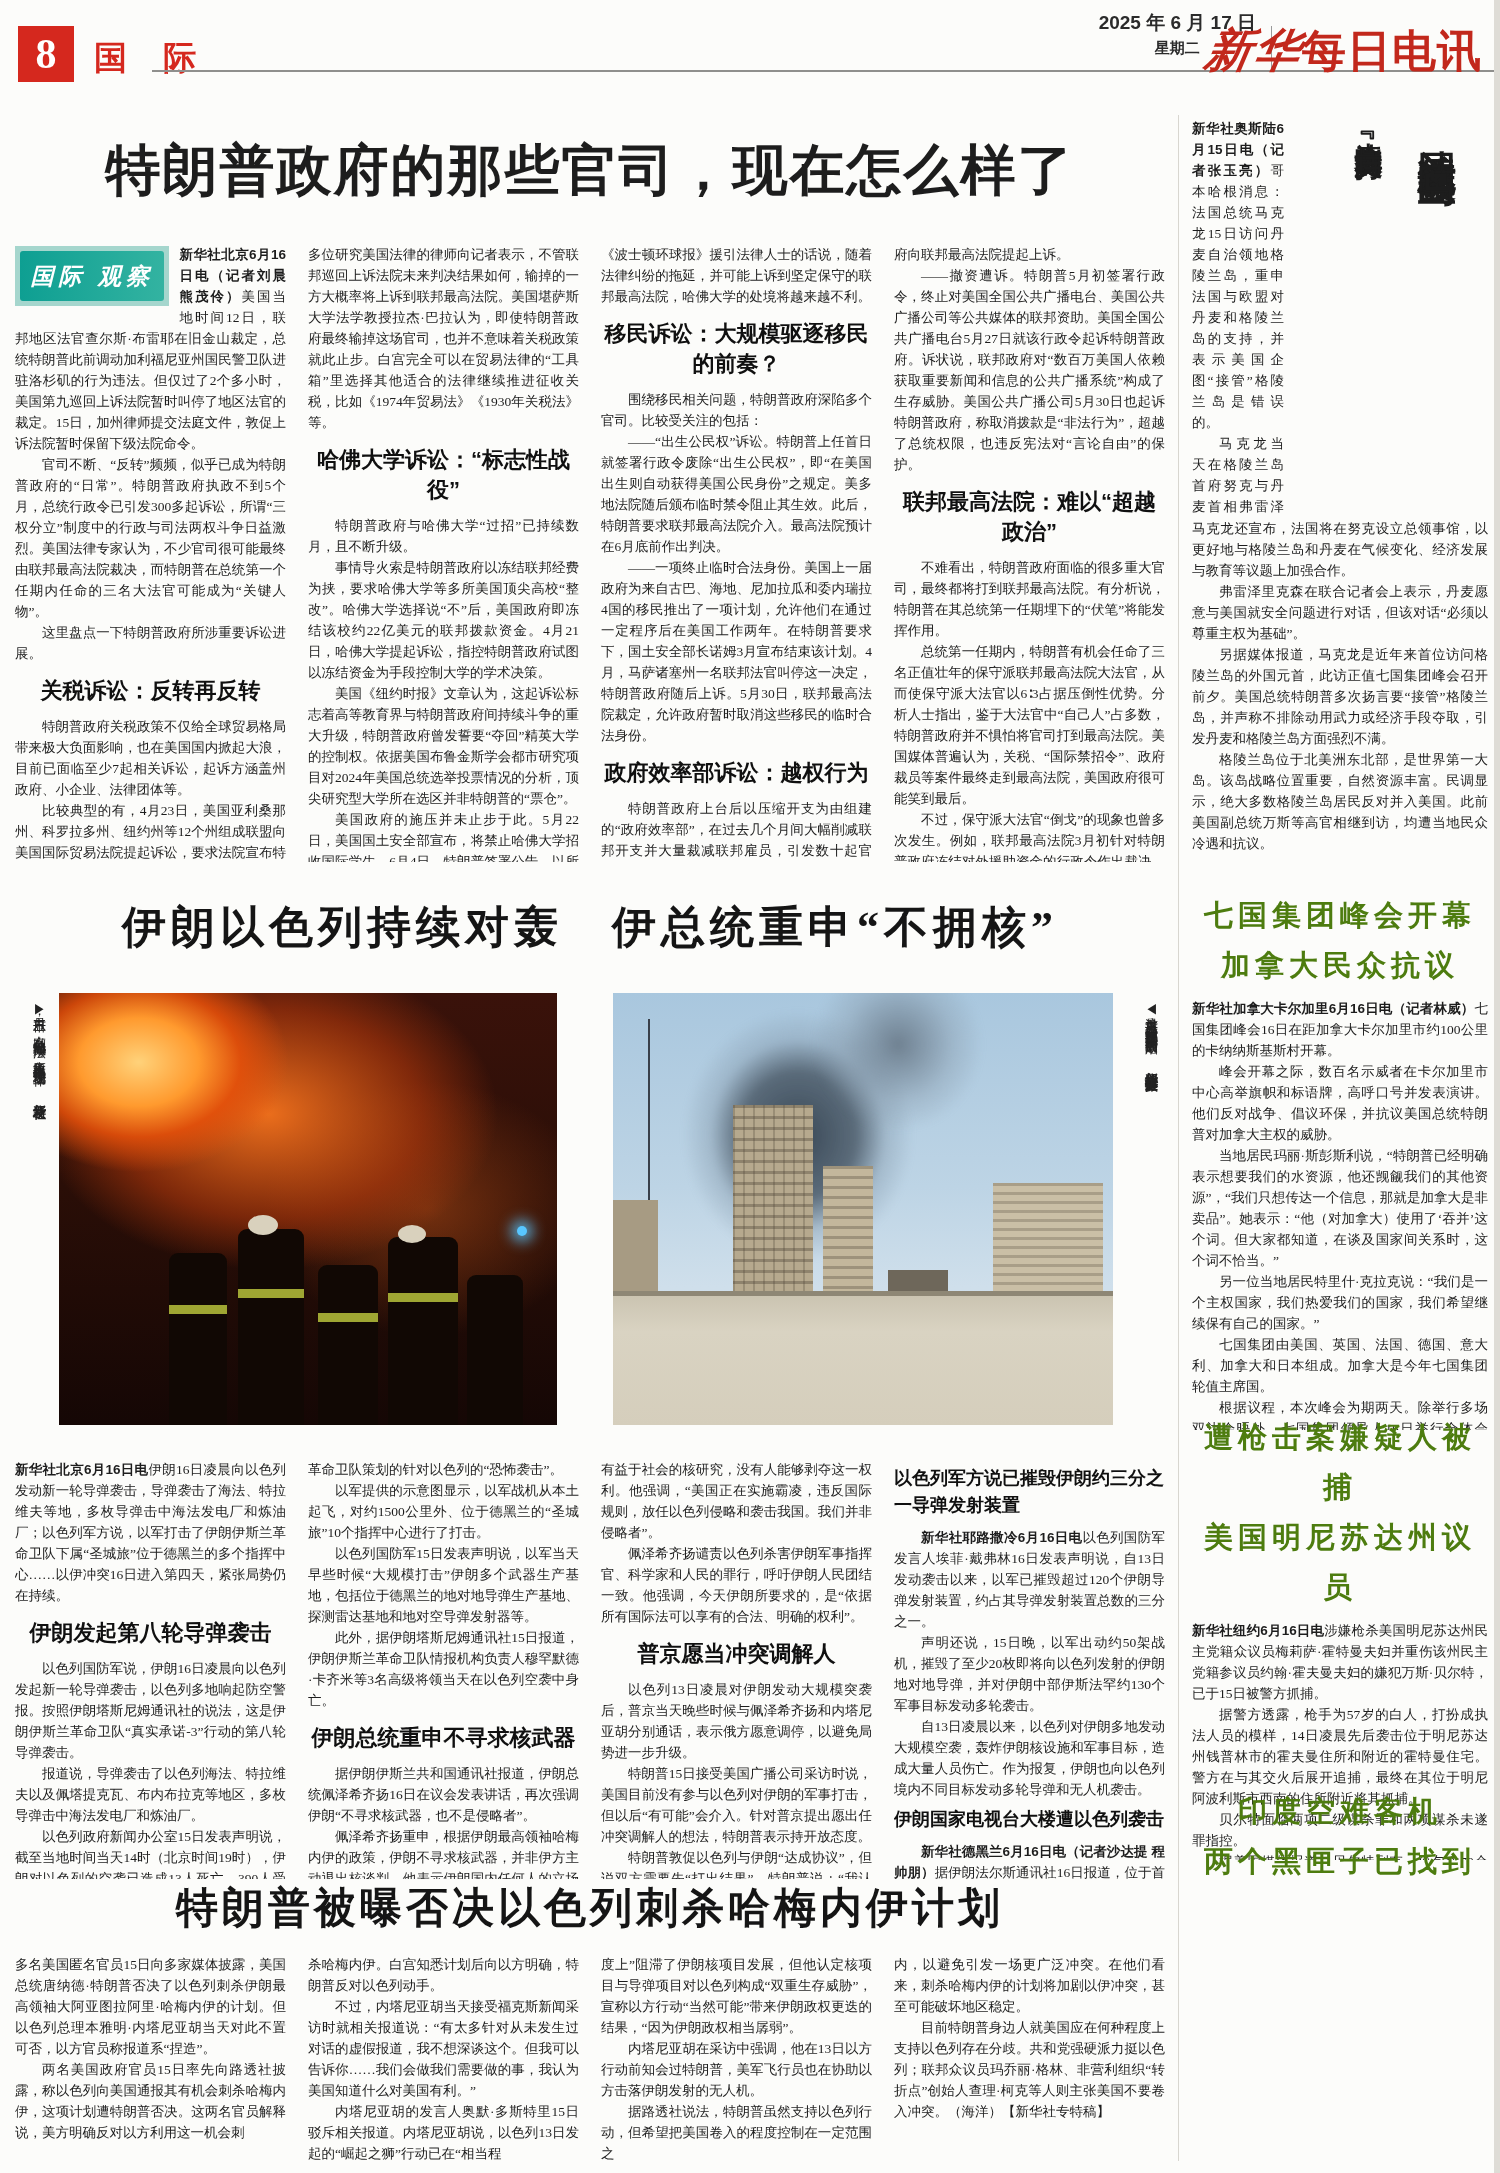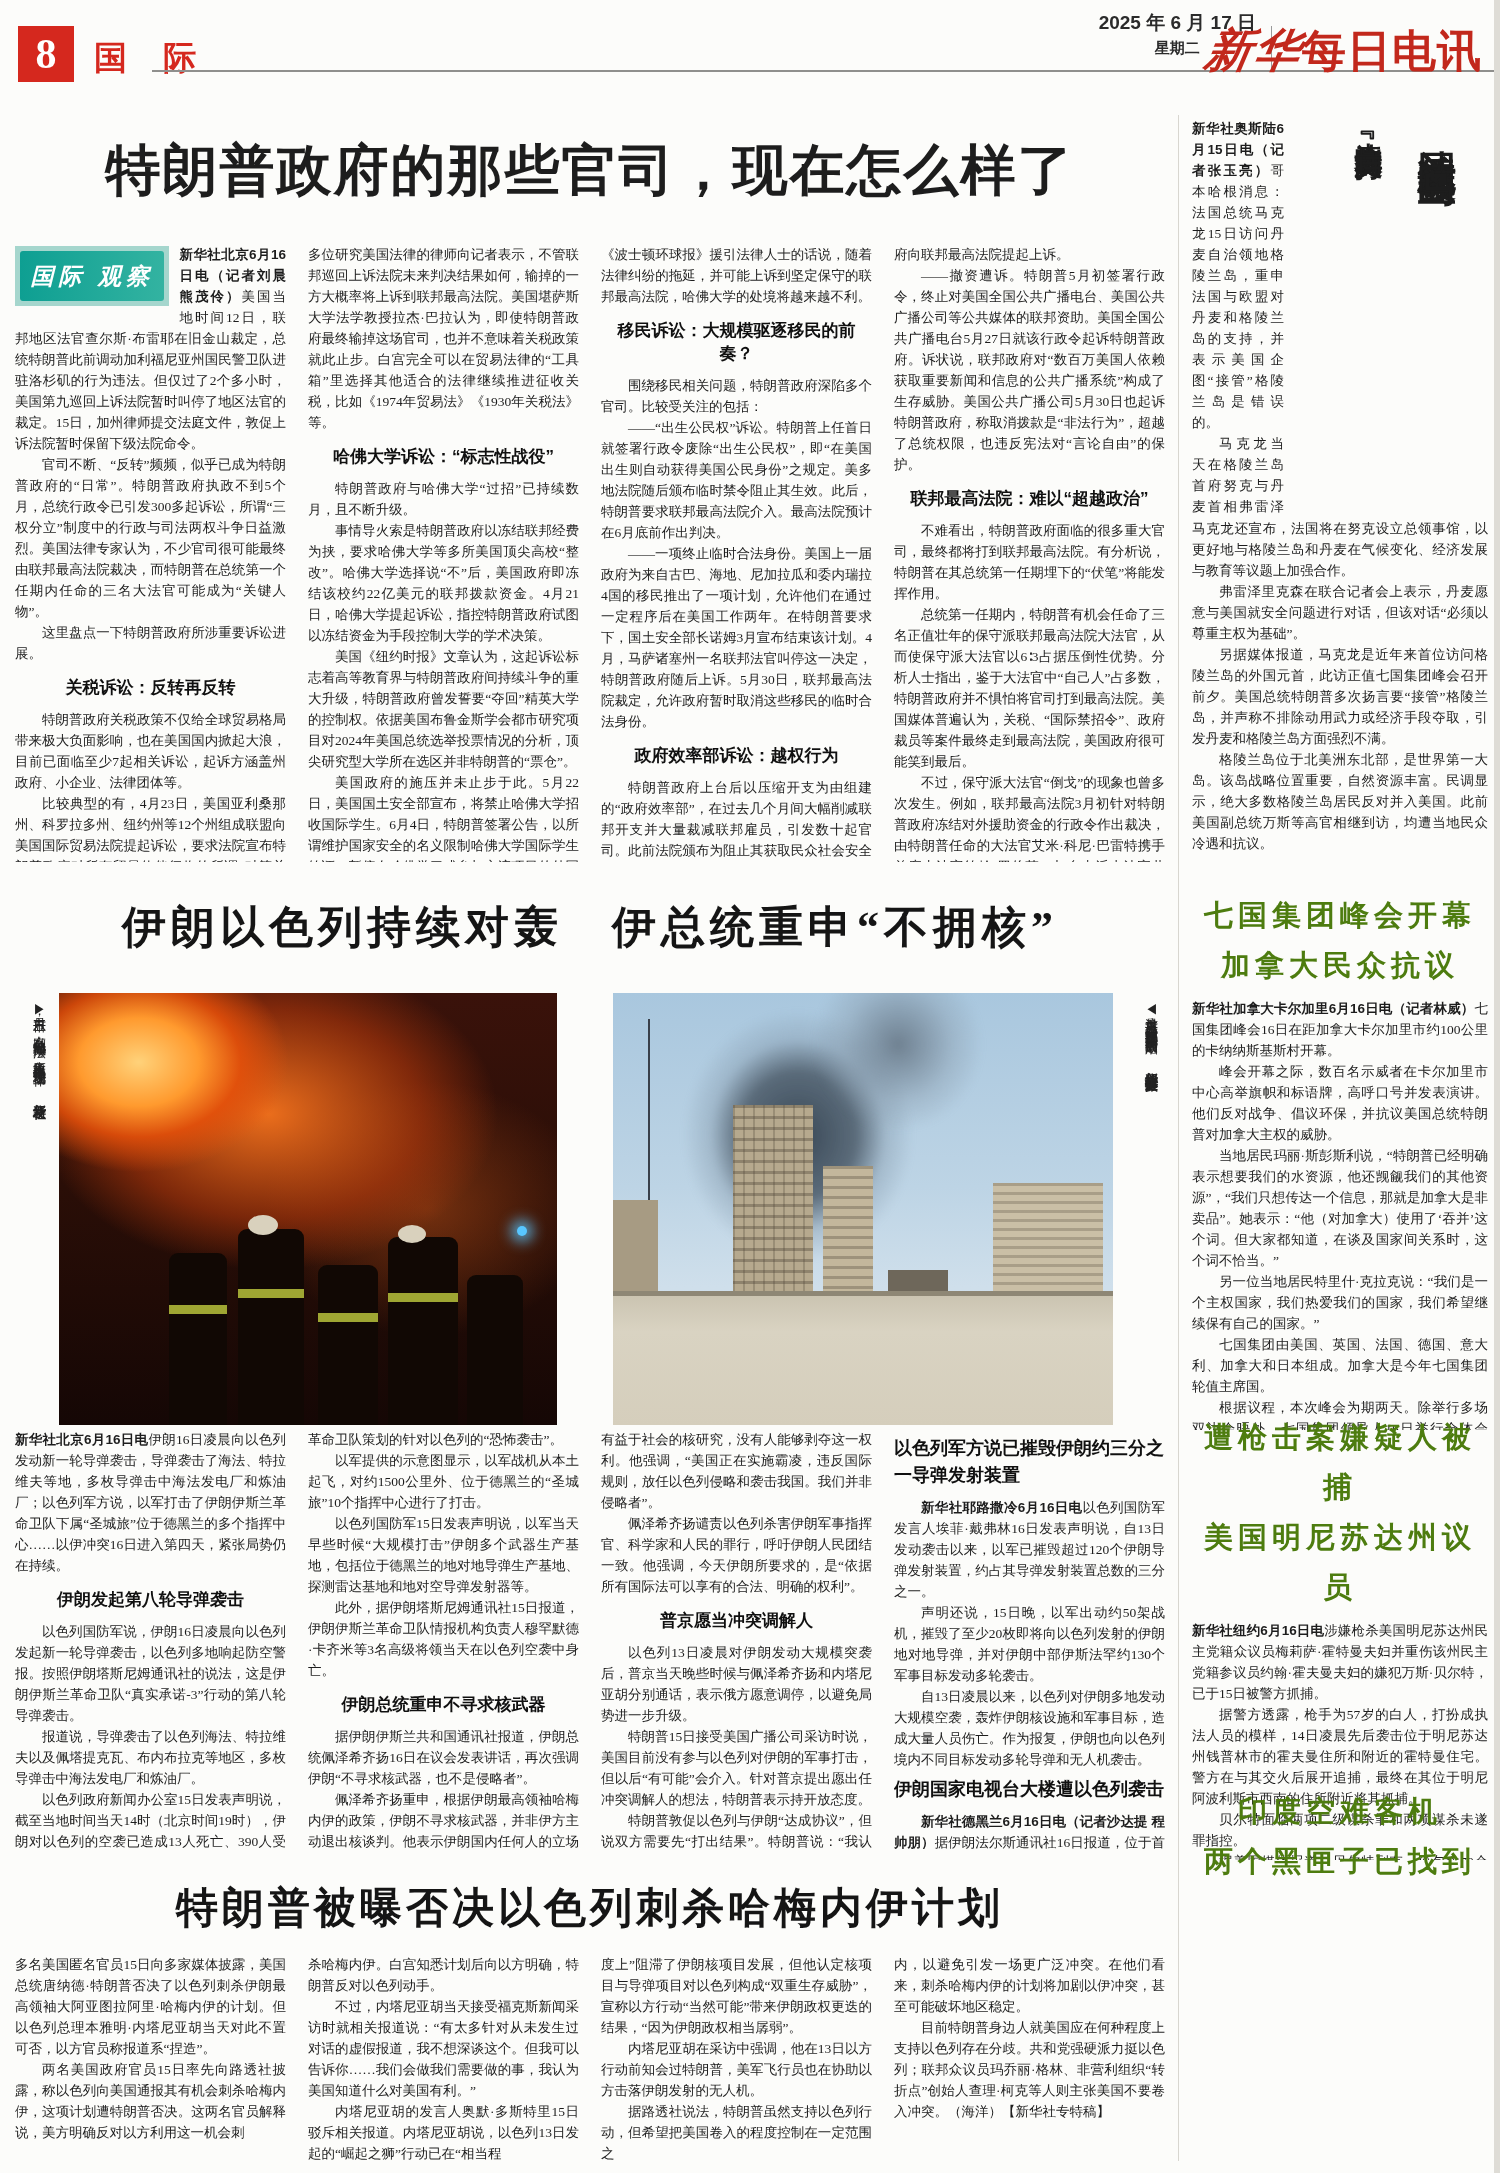--- a/index.html
+++ b/index.html
@@ -16,21 +16,21 @@
 .dateblock .d2{font-size:15px;font-weight:700;color:#2b2b2b;margin-top:3px}
 .head-div{position:absolute;right:222px;top:26px;width:1px;height:42px;background:#9a9a9a}
 .masthead{position:absolute;right:12px;top:20px;color:#c2281c;white-space:nowrap}
 .masthead .mh-script{display:inline-block;font-size:46px;font-weight:700;font-style:italic;transform:skewX(-10deg);letter-spacing:2px}
 .masthead .mh-block{font-size:44px;font-weight:700;letter-spacing:1px}
 .vrule{position:absolute;left:1178px;top:115px;height:2046px;width:1px;background:#d8d6d0}
 
 .para{font-size:13.5px;line-height:21px;text-align:justify;text-indent:2em;color:#1d1d1d}
 .para.cont{text-indent:0}
 .para strong{font-family:"Liberation Sans",sans-serif;font-weight:700}
-.subhead{font-family:"Liberation Sans",sans-serif;font-size:17px;font-weight:700;text-align:center;margin:12px 0 10px;color:#101010}
+.subhead{font-family:"Liberation Sans",sans-serif;font-size:22px;font-weight:700;text-align:center;margin:12px 0 10px;color:#101010}
 .substory-head{font-family:"Liberation Sans",sans-serif;font-size:18px;font-weight:700;line-height:27px;text-align:left;margin:6px 0 8px;color:#101010}
 .cols{display:flex;gap:22px}
 .col{flex:1;overflow:hidden}
 .big-head{font-weight:700;text-align:center;color:#151515}
 
 .lead{position:absolute;left:15px;top:108px;width:1150px}
 .lead h1{font-size:55px;letter-spacing:2px;padding:26px 0 0;font-weight:700;text-align:center}
 .lead .cols{margin-top:36px}
 .lead .col{height:618px}
 .obs-badge{float:left;width:57%;height:60px;background:#a5d6cd;padding:5px;margin:2px 10px 6px 0}
@@ -78,21 +78,21 @@
 .bld{position:absolute}
 .b1{left:24%;bottom:30%;width:16%;height:44%;background:
  repeating-linear-gradient(180deg,rgba(70,60,48,.35) 0 3px,transparent 3px 11px),
  repeating-linear-gradient(90deg,rgba(70,60,48,.25) 0 2px,transparent 2px 10px),#b6a98e}
 .b2{left:42%;bottom:30%;width:10%;height:30%;background:repeating-linear-gradient(180deg,rgba(70,60,48,.3) 0 3px,transparent 3px 10px),#c3b79c}
 .b3{left:76%;bottom:30%;width:22%;height:26%;background:repeating-linear-gradient(180deg,rgba(70,60,48,.25) 0 3px,transparent 3px 9px),#cabfa6}
 .b4{left:0;bottom:30%;width:9%;height:22%;background:#a79b83}
 .wallfg{position:absolute;left:0;bottom:0;width:100%;height:31%;background:linear-gradient(180deg,#c9c2af,#d9d3c2 30%,#d5cebc)}
 .wallfg:before{content:"";position:absolute;top:0;left:0;right:0;height:5px;background:#8e8775;display:block}
 .roofbox{position:absolute;left:55%;bottom:26%;width:12%;height:10%;background:#6e675a}
-.iran .cols{margin-top:4px}
+.iran .cols{margin-top:34px}
 .iran .col{height:420px}
 
 .kh{position:absolute;left:15px;top:1876px;width:1150px}
 .kh .big-head{font-size:42px;letter-spacing:4px;margin:4px 0 18px}
 .kh .col{height:214px}
 </style>
 </head>
 <body>
 
 <div class="page">

